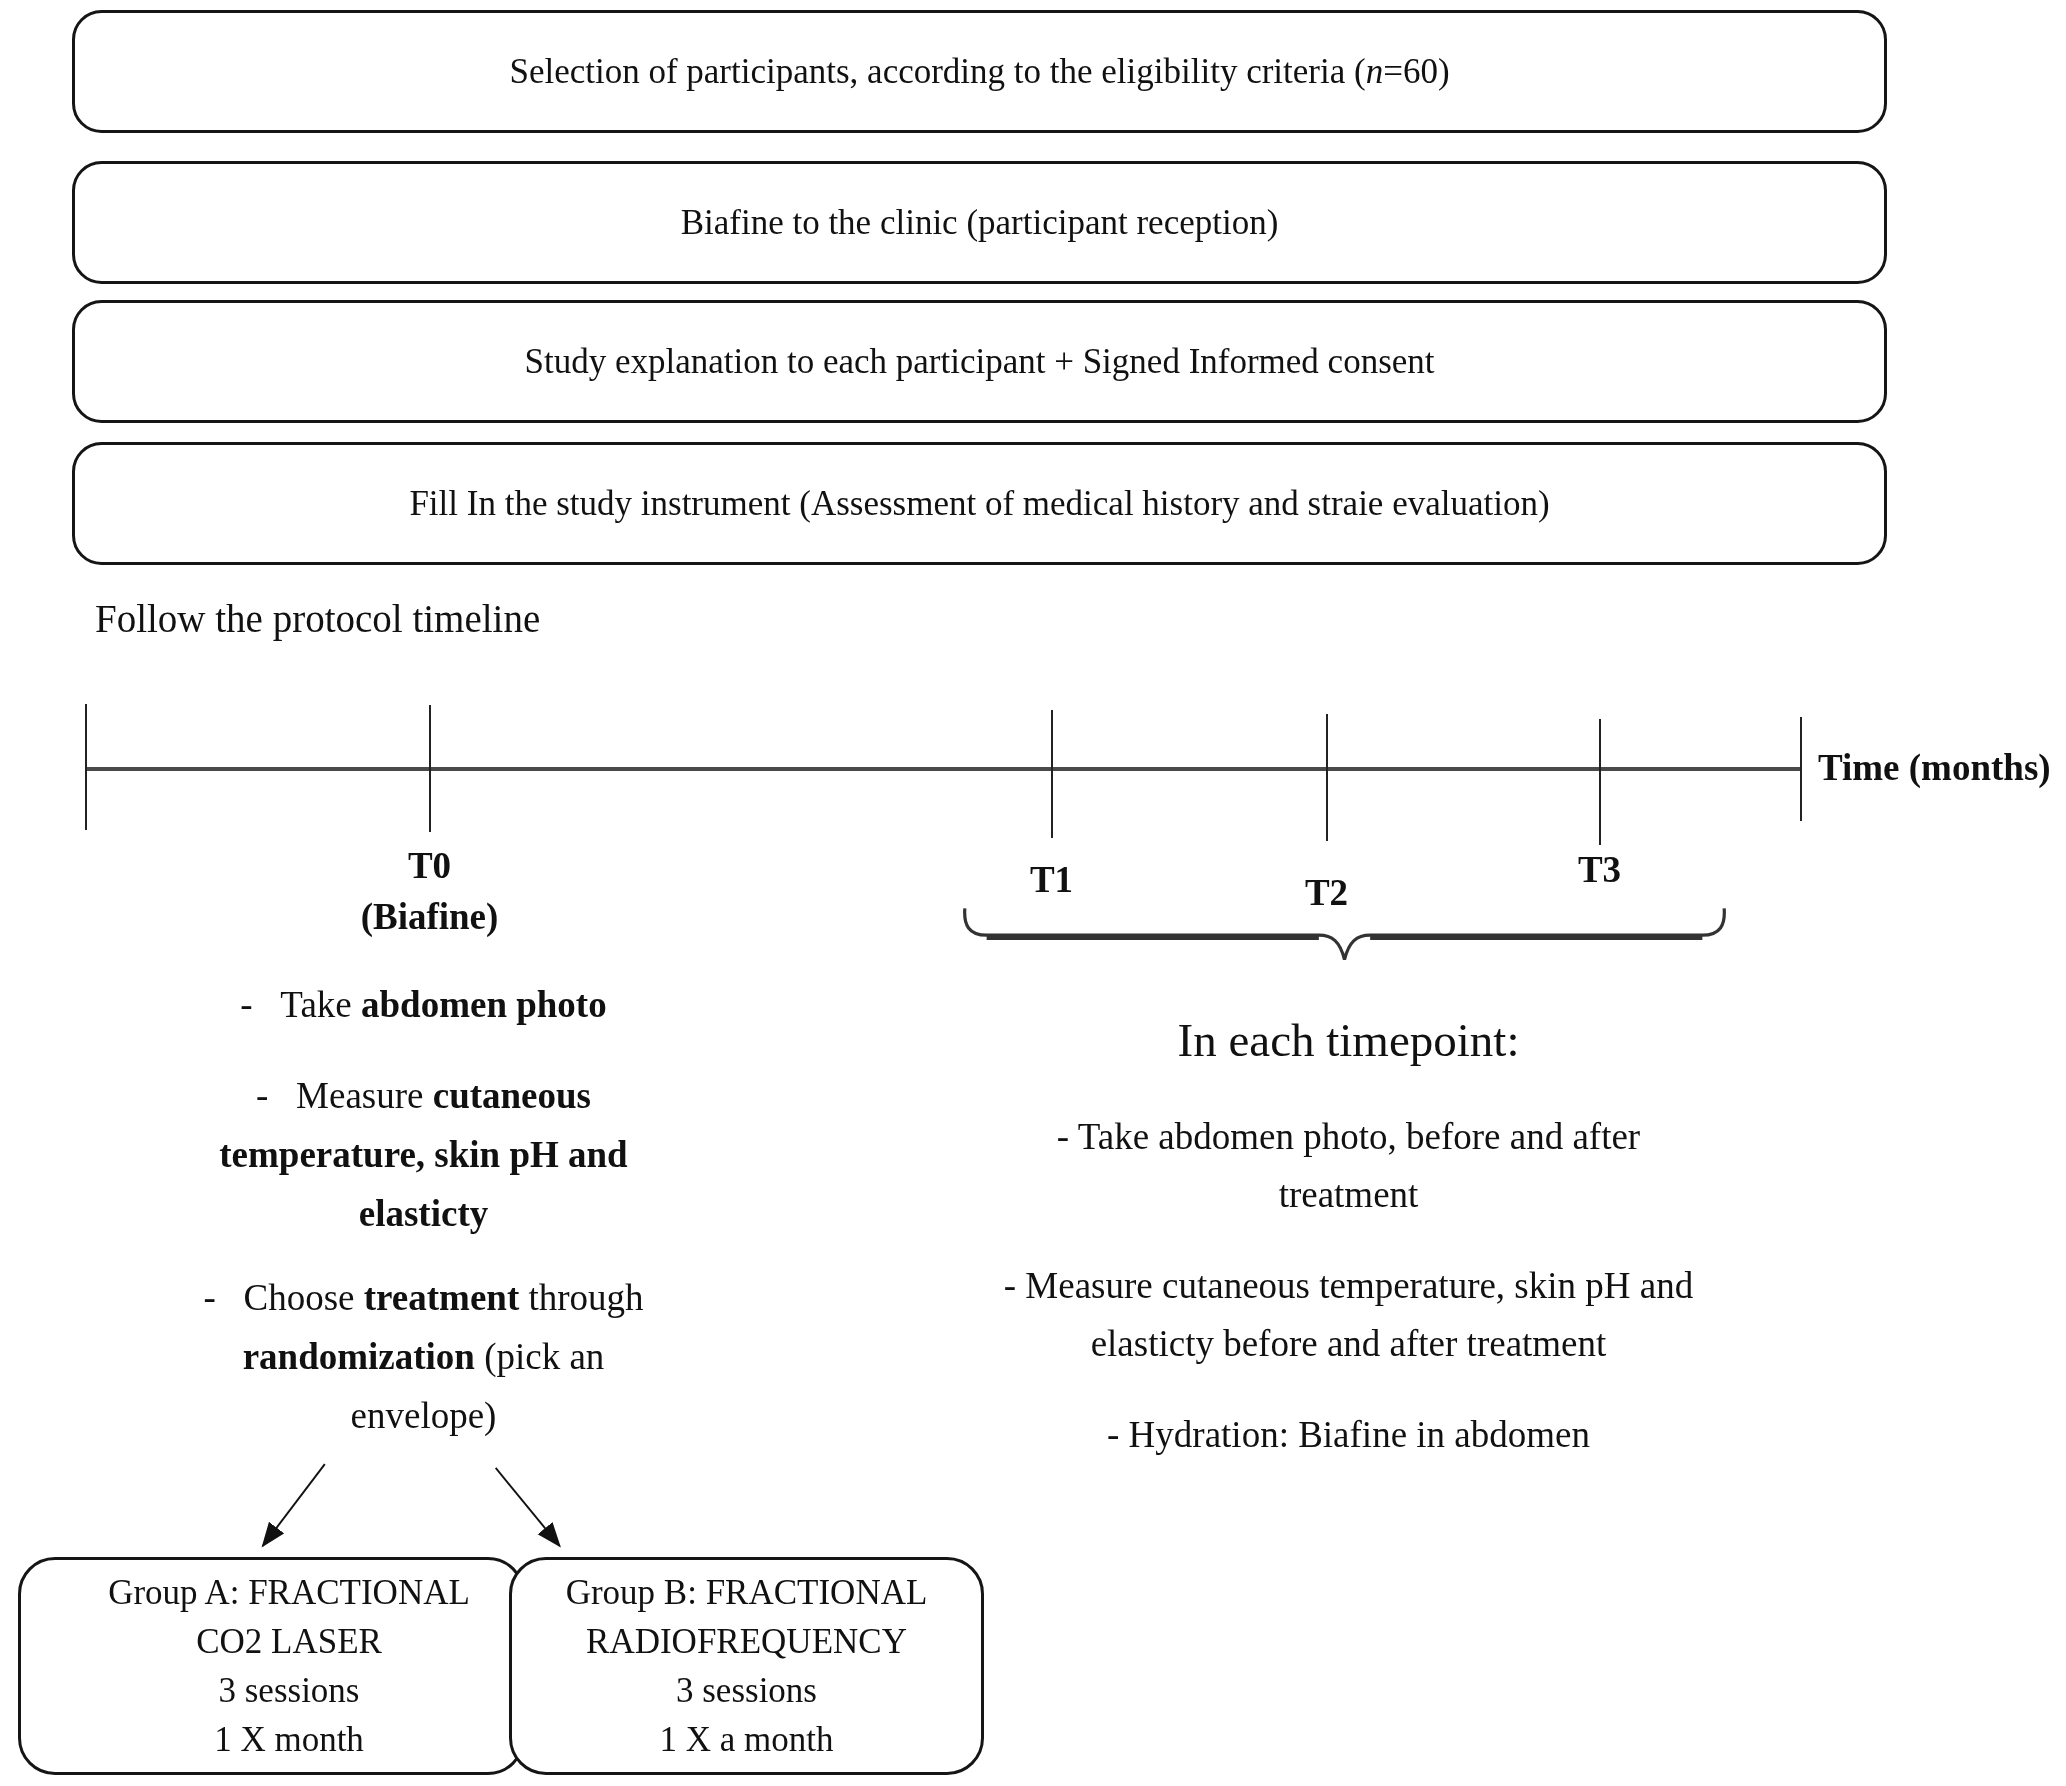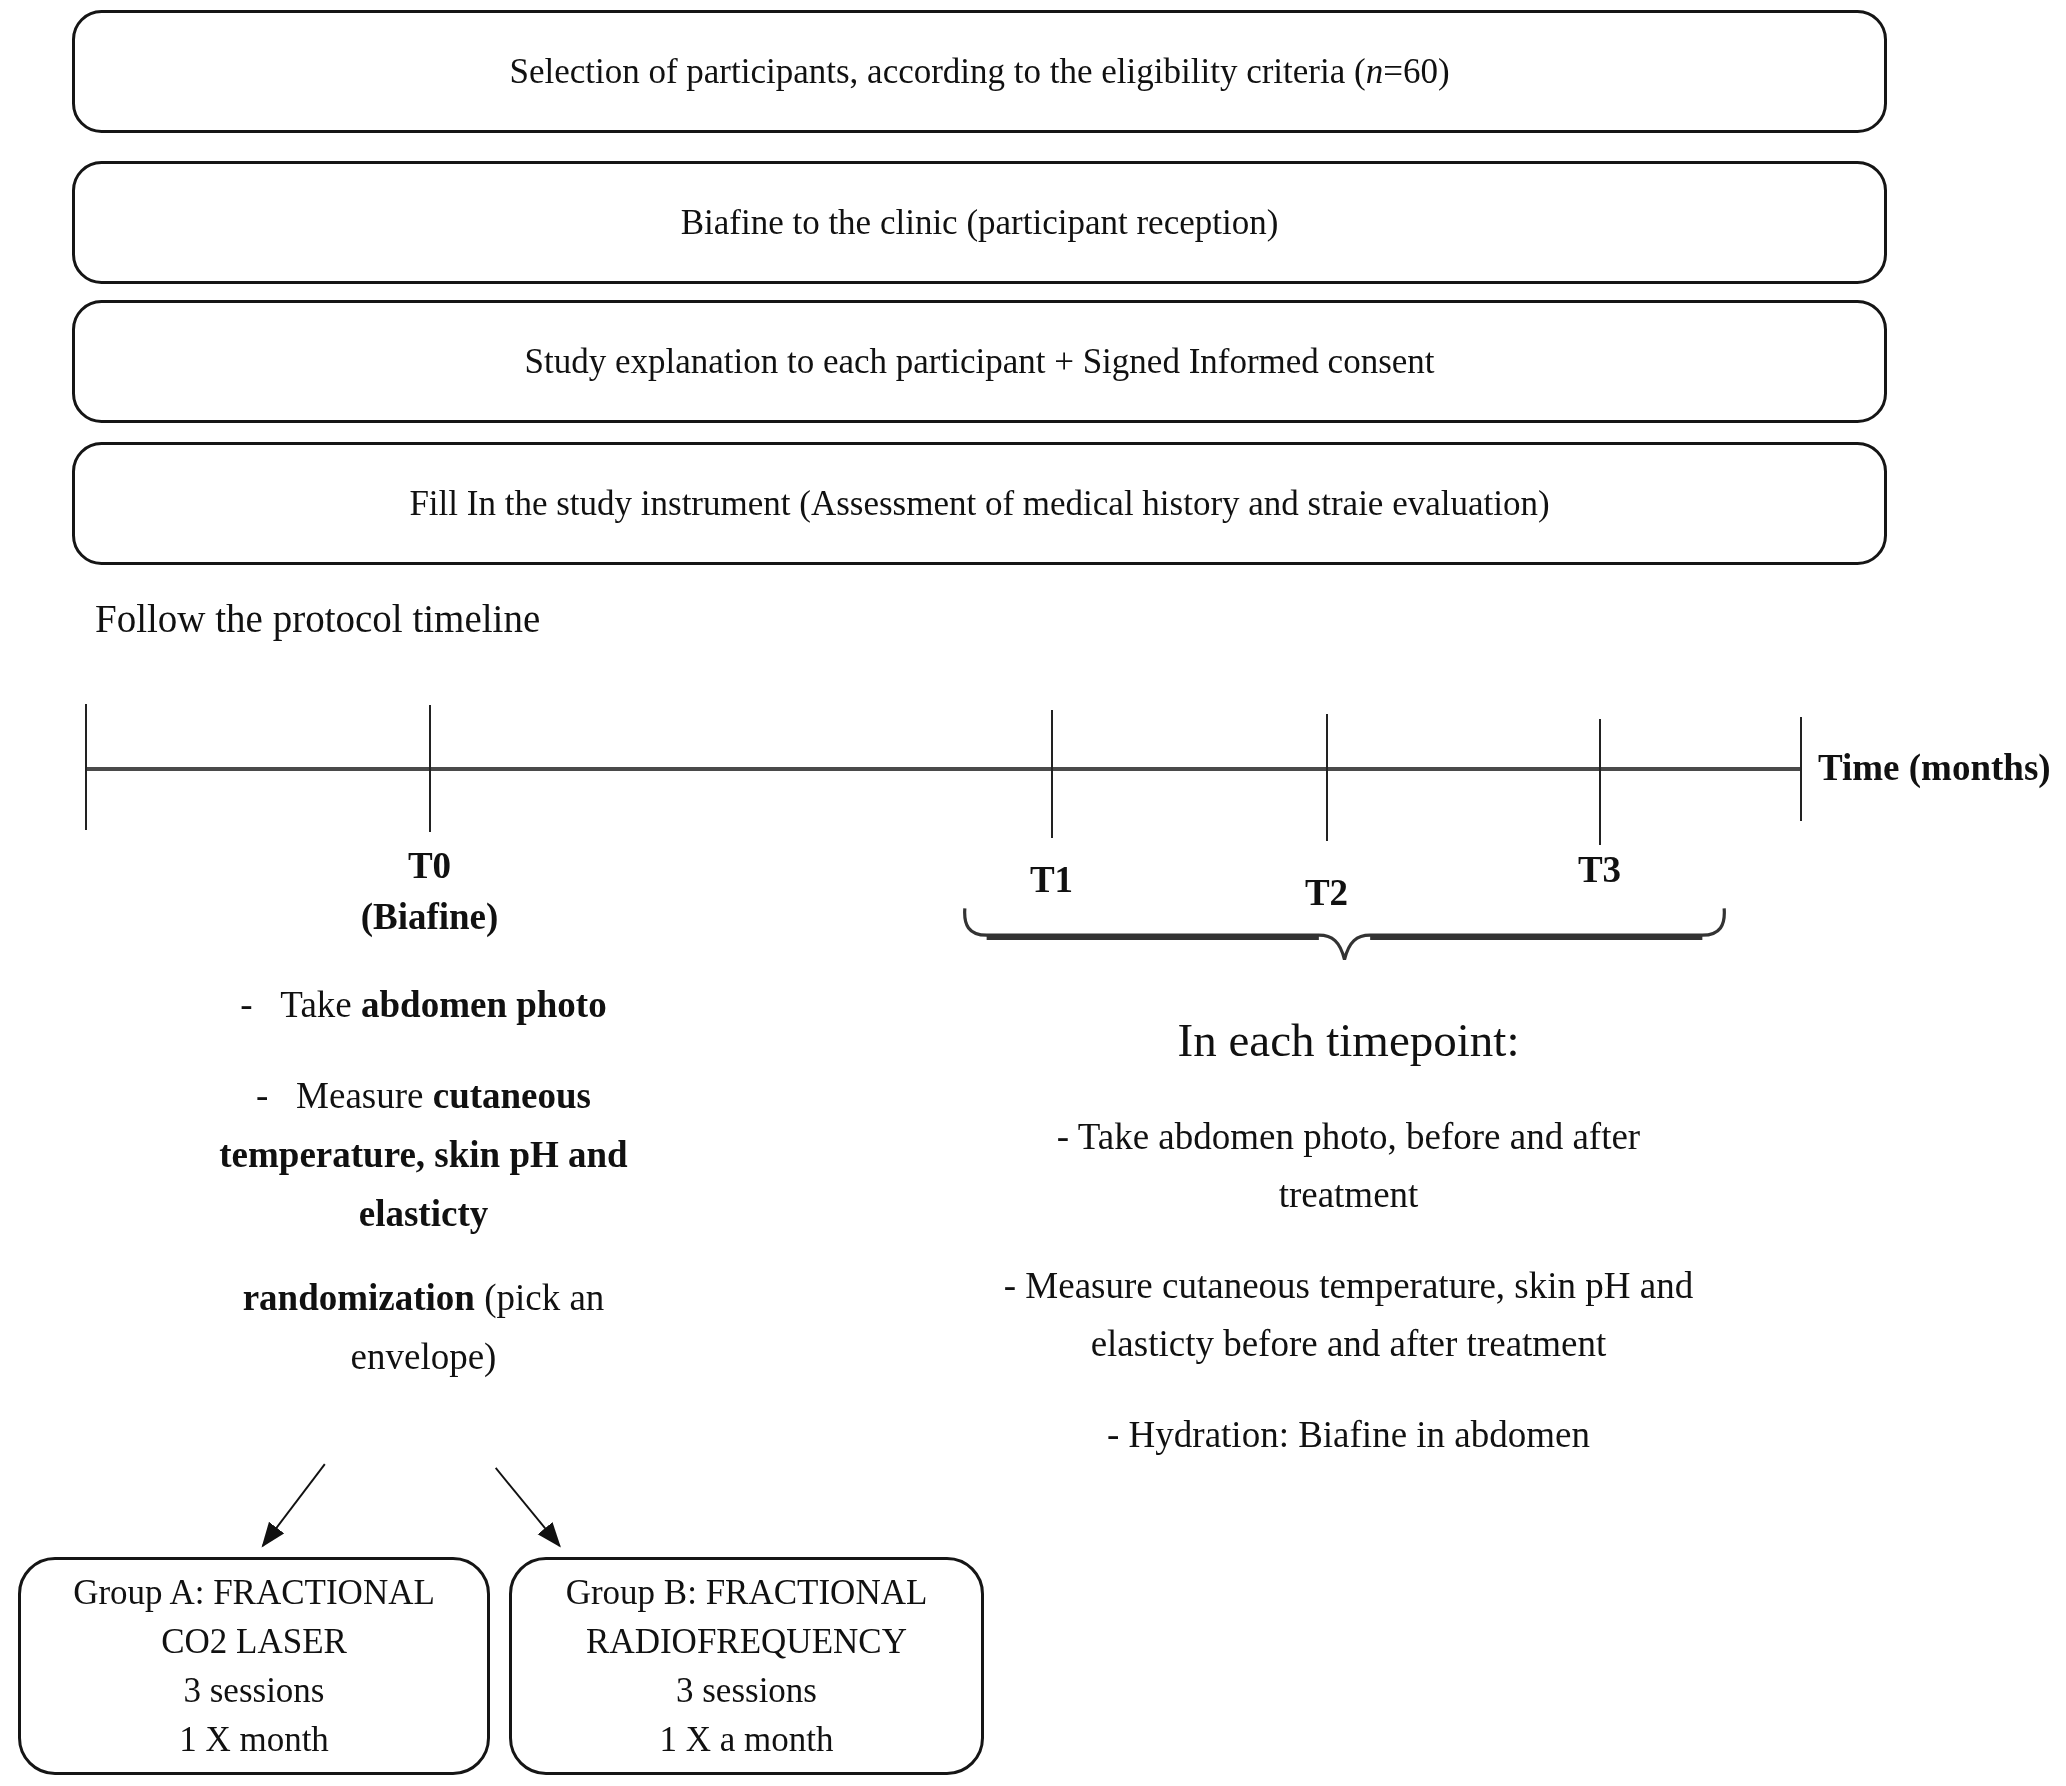--- a/index.html
+++ b/index.html
@@ -87,20 +87,21 @@
 
   <div class="abs bullets" style="left:109px;top:975px;width:629px;">
       <div class="rline"><span>-&nbsp;&nbsp;&nbsp;Take </span><span class="b">abdomen photo</span></div>
     </div>
   <div class="abs bullets" style="left:109px;top:1066px;width:629px;">
       <div class="rline"><span>-&nbsp;&nbsp;&nbsp;Measure </span><span class="b">cutaneous</span></div>
       <div class="rline"><span class="b">temperature, skin pH and</span></div>
       <div class="rline"><span class="b">elasticty</span></div>
     </div>
   <div class="abs bullets" style="left:109px;top:1268px;width:629px;">
+      <div class="rline"><span>-&nbsp;&nbsp;&nbsp;Choose </span><span class="b">treatment</span><span> through</span></div>
       <div class="rline"><span class="b">randomization</span><span> (pick an</span></div>
       <div class="rline"><span>envelope)</span></div>
     </div>
 
   <div class="abs tp-heading" style="left:854px;top:1013px;width:989px;">In each timepoint:</div>
   <div class="abs rbullets" style="left:854px;top:1108px;width:989px;">
       <div class="rline"><span>- Take abdomen photo, before and after</span></div>
       <div class="rline"><span>treatment</span></div>
     </div>
   <div class="abs rbullets" style="left:854px;top:1257px;width:989px;">
@@ -114,21 +115,21 @@
   <svg class="abs" style="left:161px;top:1450px;" width="462" height="112" viewBox="0 0 720 175">
     <defs>
       <marker id="ah" markerWidth="16" markerHeight="12" refX="12" refY="5" orient="auto">
         <path d="M0,0 L13,5 L0,10 z" fill="#111111"></path>
       </marker>
     </defs>
     <line x1="255" y1="22" x2="158" y2="150" stroke="#111111" stroke-width="3" marker-end="url(#ah)"></line>
     <line x1="522" y1="28" x2="622" y2="150" stroke="#111111" stroke-width="3" marker-end="url(#ah)"></line>
   </svg>
 
-  <div class="abs groupbox" style="left:18px;width:466px;">
+  <div class="abs groupbox" style="left:18px;width:466px;padding-left:35px;">
     <div>Group A: FRACTIONAL</div>
     <div>CO2 LASER</div>
     <div>3 sessions</div>
     <div>1 X month</div>
   </div>
   <div class="abs groupbox" style="left:509px;width:469px;">
     <div>Group B: FRACTIONAL</div>
     <div>RADIOFREQUENCY</div>
     <div>3 sessions</div>
     <div>1 X a month</div>

